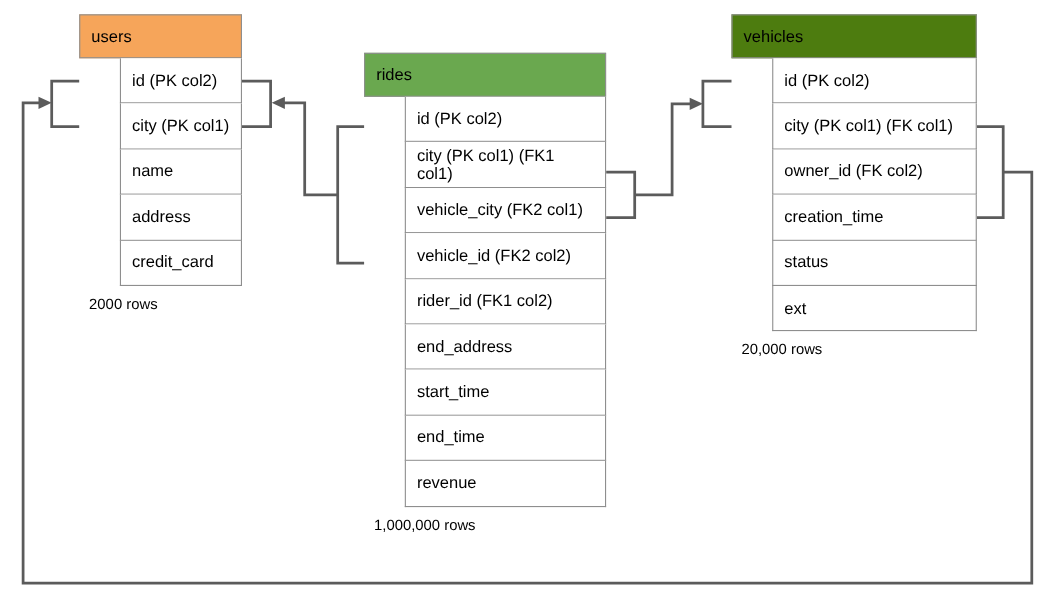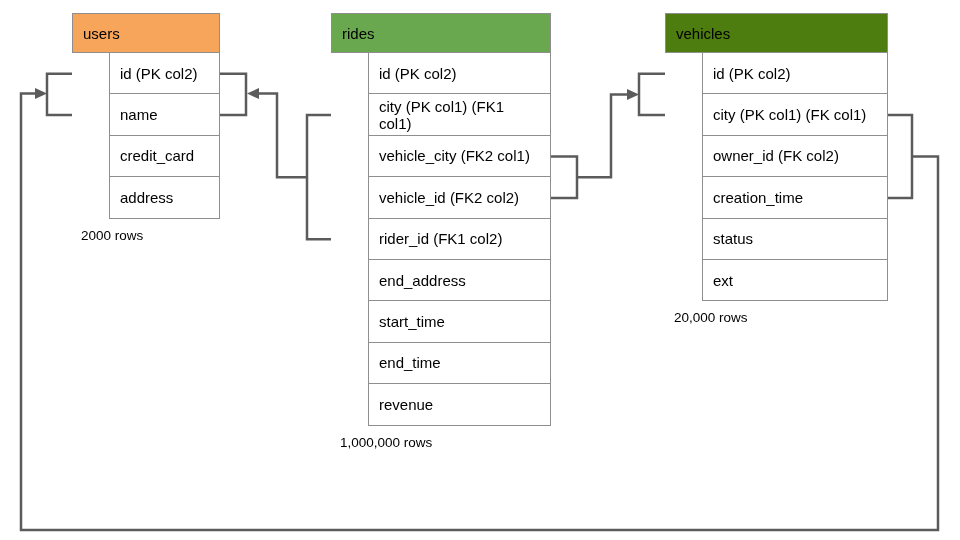--- a/index.html
+++ b/index.html
@@ -49,28 +49,29 @@
       <polyline class="conn" points="888,115.1 912,115.1 912,197.9 888,197.9" stroke="#5b5b5b"></polyline>
       <polyline class="conn" points="72,73.7 47,73.7 47,115.1 72,115.1" stroke="#5b5b5b"></polyline>
       <polyline class="conn" points="912,156.5 938,156.5 938,530 21,530 21,93.5 36,93.5" stroke="#5b5b5b"></polyline>
       <polygon class="arrowhead" points="47,93.5 35,88 35,99" fill="#5b5b5b"></polygon>
     </g>
   </svg>
 
   <div class="tbl" style="left:72px;top:13px;width:148px;">
     <div class="hdr" style="background-color: rgb(246, 165, 90);">users</div>
     <div class="row">id (PK col2)</div>
+    <div class="row">city (PK col1)</div>
     <div class="row">name</div>
+    <div class="row">address</div>
     <div class="row">credit_card</div>
-    <div class="row">address</div>
     <div class="caption">2000 rows</div>
   </div>
 
   <div class="tbl" style="left:331px;top:13px;width:220px;">
-    <div class="hdr" style="background-color: rgb(106, 168, 79);">rides</div>
+    <div class="hdr" style="background-color: rgb(106, 168, 79); margin-top: 35px;">rides</div>
     <div class="row">id (PK col2)</div>
     <div class="row">city (PK col1) (FK1 col1)</div>
     <div class="row">vehicle_city (FK2 col1)</div>
     <div class="row">vehicle_id (FK2 col2)</div>
     <div class="row">rider_id (FK1 col2)</div>
     <div class="row">end_address</div>
     <div class="row">start_time</div>
     <div class="row">end_time</div>
     <div class="row">revenue</div>
     <div class="caption">1,000,000 rows</div>

